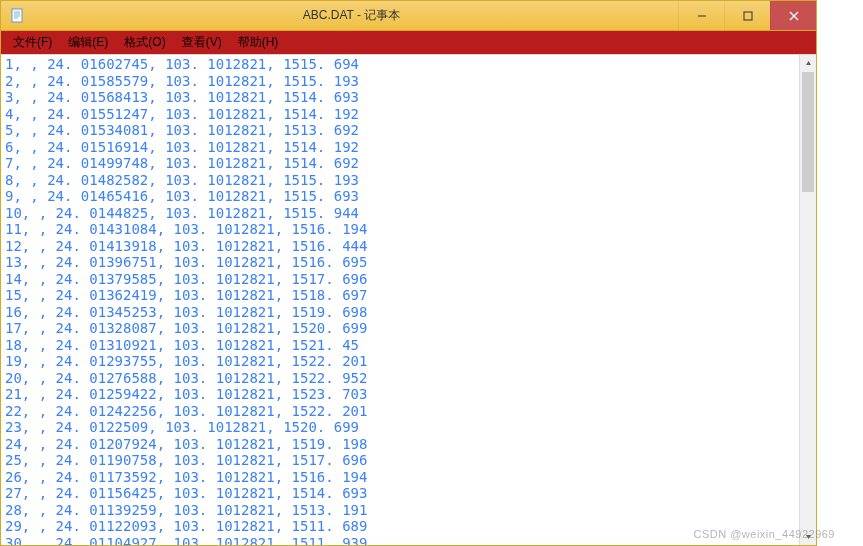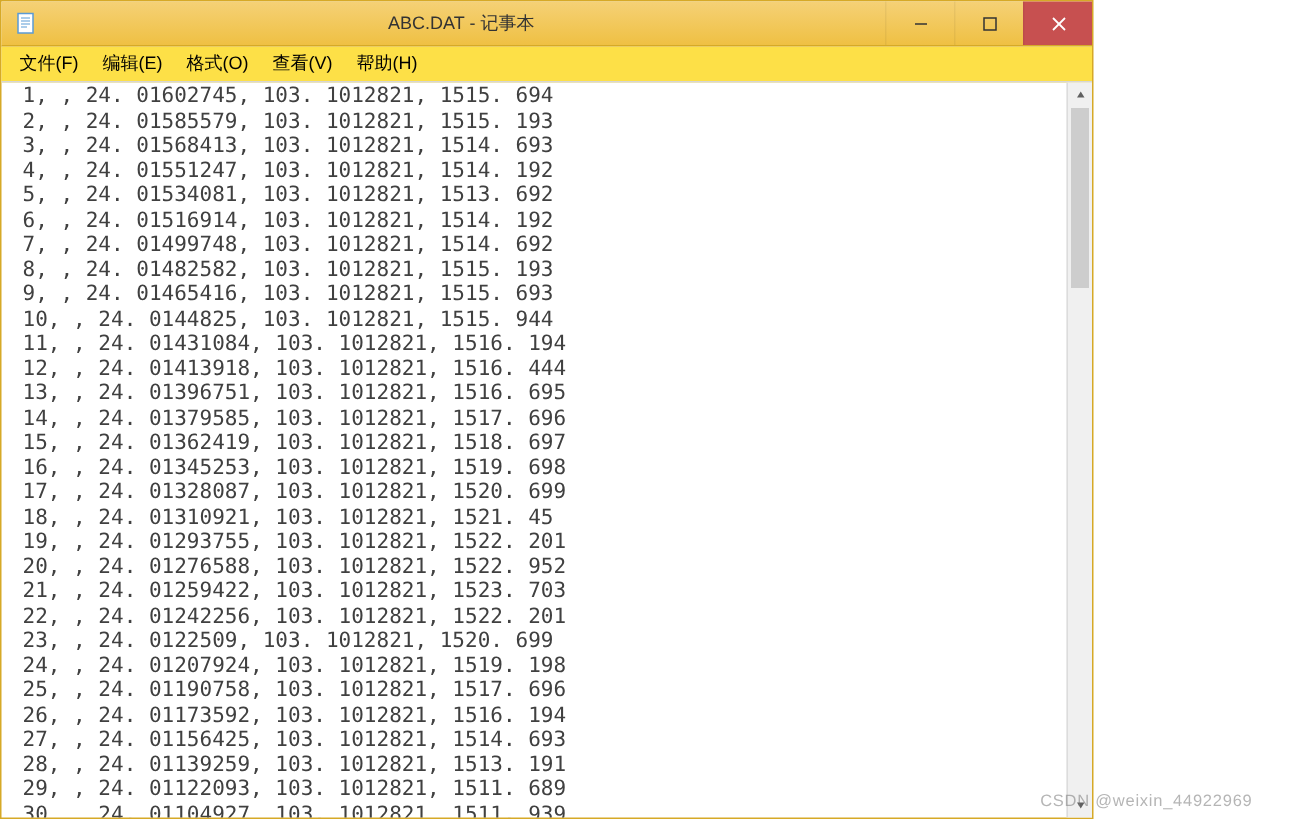--- a/index.html
+++ b/index.html
@@ -5,21 +5,21 @@
     * { margin: 0; padding: 0; box-sizing: border-box; }
     body {
       font-family: "Microsoft YaHei", "Segoe UI", Tahoma, sans-serif;
       background: #fff;
       width: 863px;
       height: 546px;
       overflow: hidden;
       position: relative;
     }
     .window {
-      width: 729px;
+      width: 817px;
       height: 546px;
       border: 1px solid #d6a927;
       background: #fff;
       display: flex;
       flex-direction: column;
     }
     .titlebar {
       height: 30px;
       background: #f0c14b;
       background: linear-gradient(to bottom, #f5d176 0%, #efc043 100%);
@@ -60,21 +60,21 @@
     .win-btn.minimize, .win-btn.maximize {
       background: transparent;
     }
     .win-btn.close {
       background: #c75050;
       color: #fff;
     }
     .win-btn svg { width: 10px; height: 10px; }
     .menubar {
       height: 24px;
-      background: #fde047;
+      background: #b91c1c;
       border-bottom: 1px solid #d6d6d6;
       display: flex;
       align-items: center;
       font-size: 12px;
       padding-left: 4px;
       font-family: "SimSun", "Microsoft YaHei", sans-serif;
     }
     .menu-item {
       padding: 3px 8px;
       cursor: default;
@@ -84,22 +84,22 @@
       display: flex;
       overflow: hidden;
     }
     .text-area {
       flex: 1;
       font-family: "SimSun", "NSimSun", monospace;
       font-size: 14px;
       line-height: 16.5px;
       white-space: pre;
       overflow: hidden;
-      padding: 1px 14px;
-      color: #404040;
+      padding: 1px 4px;
+      color: #3b82f6;
     }
     .scrollbar-v {
       width: 17px;
       background: #f0f0f0;
       border-left: 1px solid #dcdcdc;
       position: relative;
       display: flex;
       flex-direction: column;
     }
     .scroll-btn {

